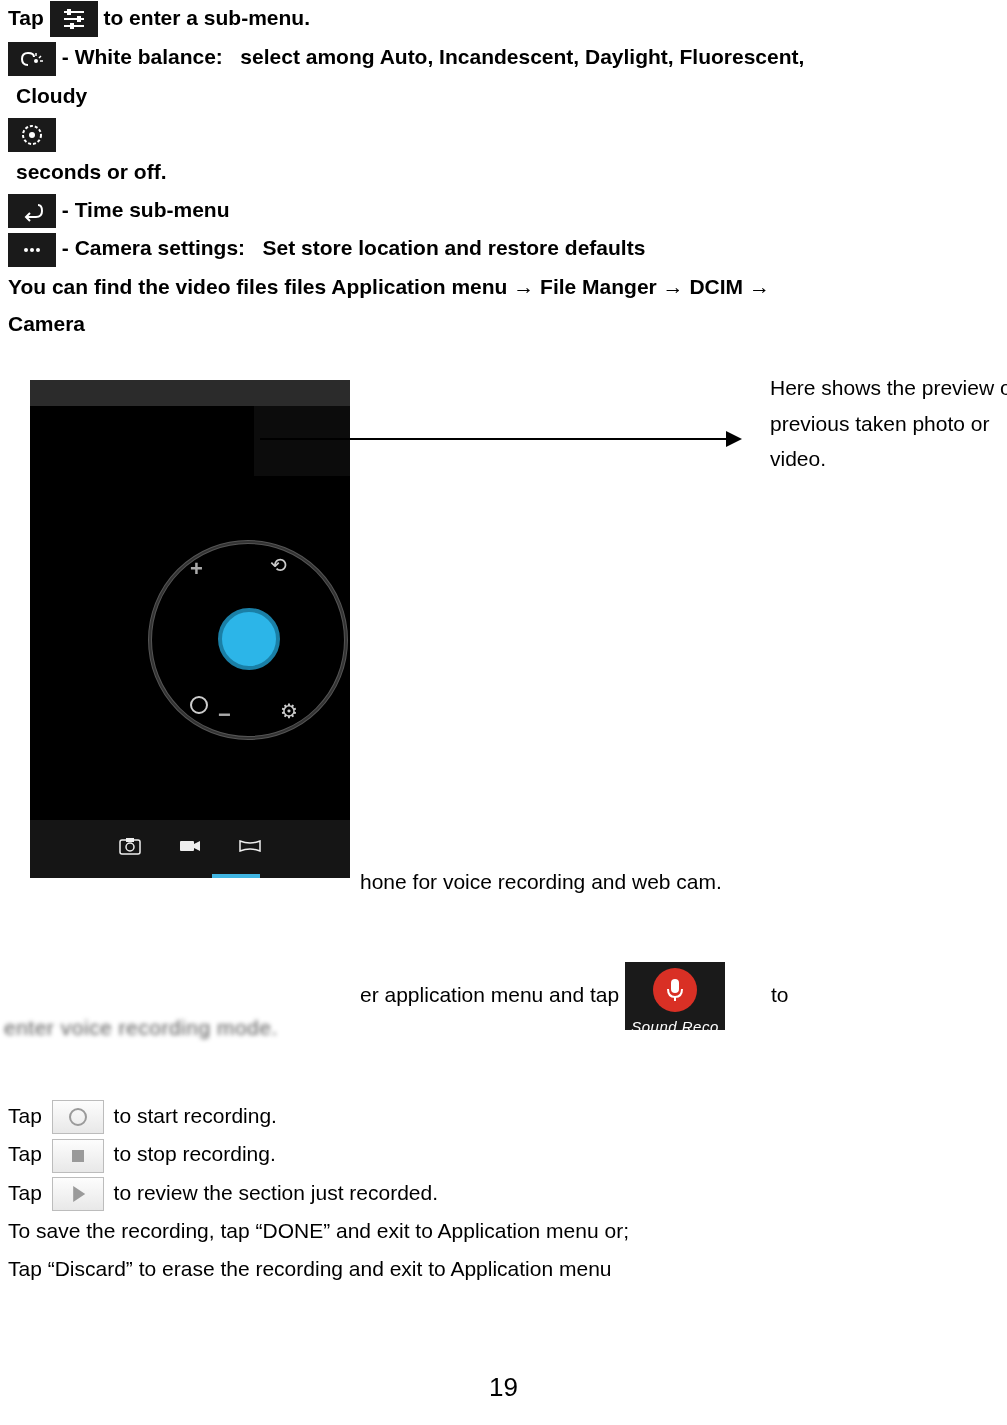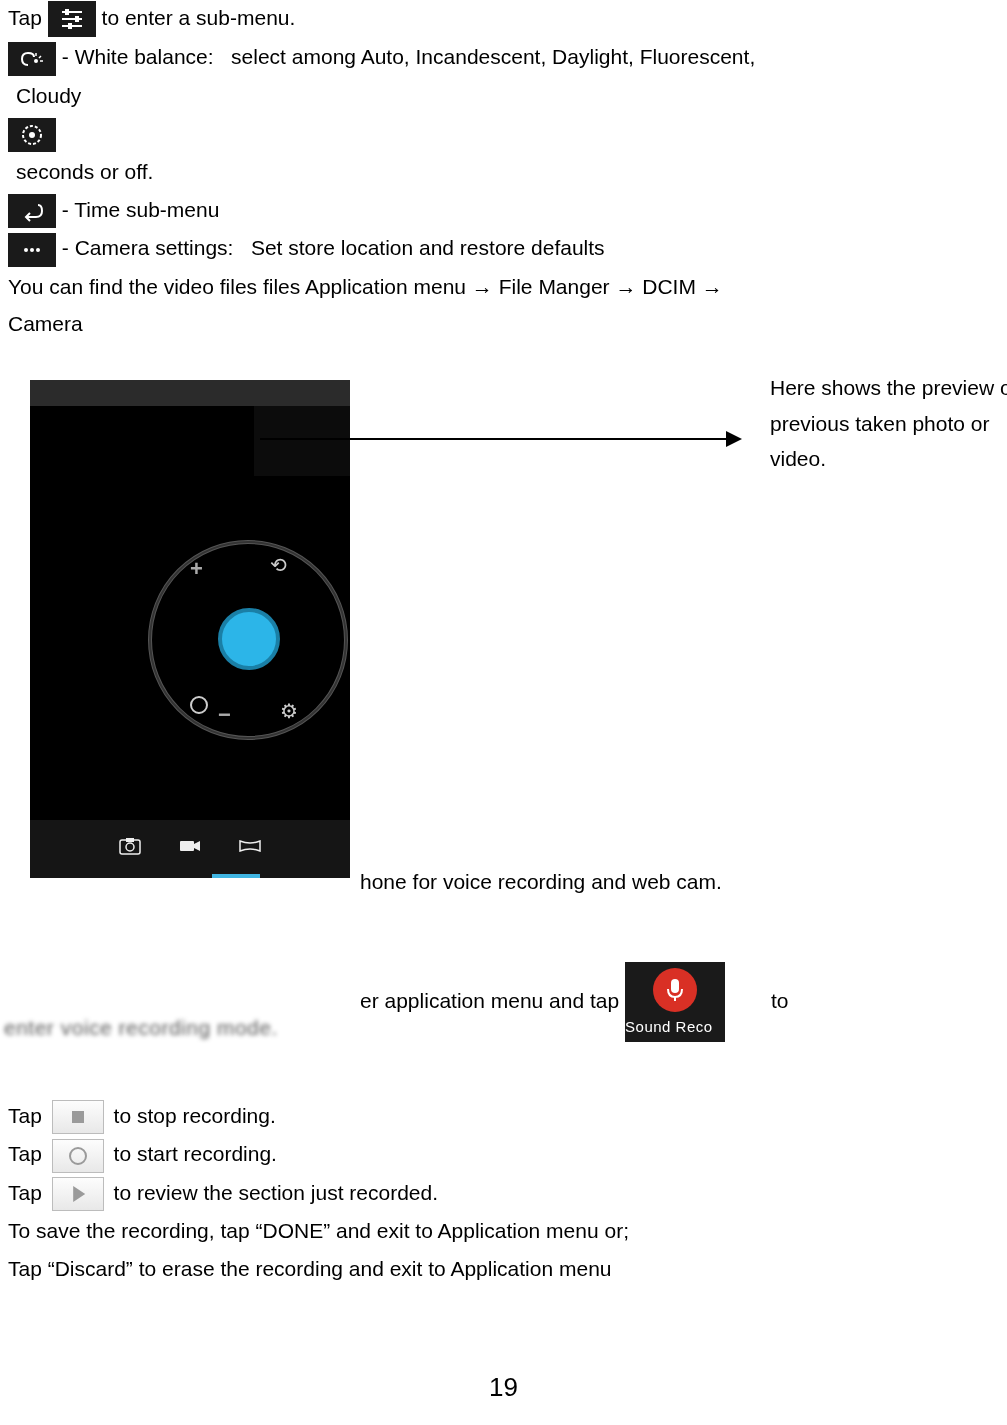--- a/index.html
+++ b/index.html
@@ -7,21 +7,21 @@
       font-family: Verdana, Geneva, sans-serif;
       font-size: 21px;
       line-height: 1.7;
       color: #000;
       background: #fff;
       width: 1007px;
       padding: 0 8px;
       position: relative;
       height: 1425px;
     }
-    .text-block { margin-bottom: 2px; }
+    .text-block { margin-bottom: 2px; font-weight: bold; }
     .icon-dark {
       width: 48px;
       height: 34px;
       background: #1a1a1a;
       display: inline-flex;
       align-items: center;
       justify-content: center;
       vertical-align: middle;
     }
     .icon-sliders {
@@ -171,24 +171,26 @@
 
     
     .lower-text {
       position: absolute;
       left: 8px;
       margin-top: 44px;
     }
     .sound-rec-icon {
       display: inline-block;
       width: 100px;
-      height: 80px;
+      height: 68px;
       background: #1a1a1a;
       vertical-align: middle;
       position: relative;
+      text-align: center;
+      font-style: italic;
     }
     .sound-rec-icon .mic {
       width: 44px;
       height: 44px;
       background: #d93025;
       border-radius: 50%;
       margin: 6px auto 2px;
       display: flex;
       align-items: center;
       justify-content: center;
@@ -378,27 +380,27 @@
     <div class="lbl">Sound Reco</div>
   </span>
   <span style="margin-left:40px;">to</span>
 </div>
 
 <div class="lower-text voice-rec-blur" style="top:966px; left:4px;">enter voice recording mode.</div>
 
 <div class="lower-text" style="top:1052px;">
   <div class="rec-line">
     <span>Tap</span>
-    <span class="rec-btn square"></span>
-    <span>to stop recording.</span>
+    <span class="rec-btn circle"></span>
+    <span>to start recording.</span>
   </div>
   <div class="rec-line">
     <span>Tap</span>
-    <span class="rec-btn circle"></span>
-    <span>to start recording.</span>
+    <span class="rec-btn square"></span>
+    <span>to stop recording.</span>
   </div>
   <div class="rec-line">
     <span>Tap</span>
     <span class="rec-btn play"></span>
     <span>to review the section just recorded.</span>
   </div>
   <div class="rec-line">To save the recording, tap “DONE” and exit to Application menu or;</div>
   <div class="rec-line">Tap “Discard” to erase the recording and exit to Application menu</div>
 </div>
 

